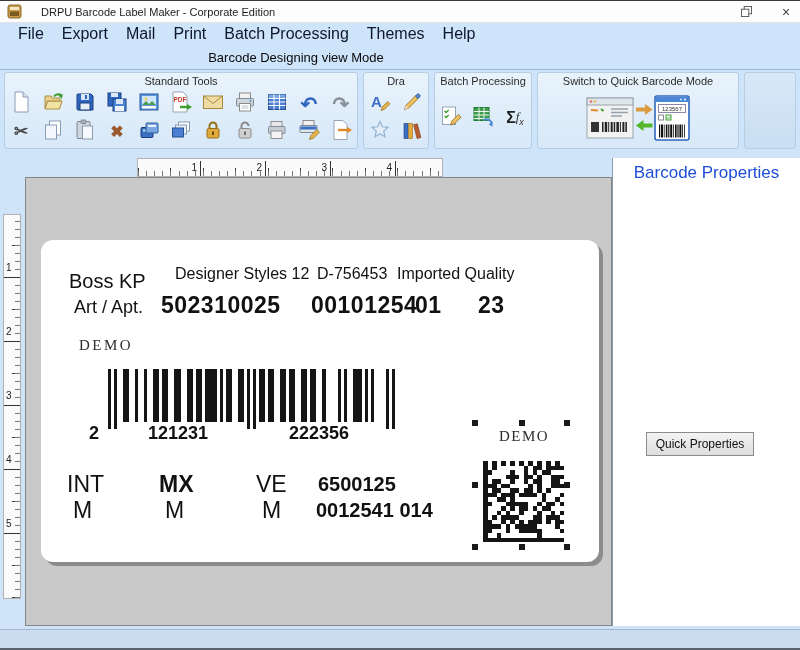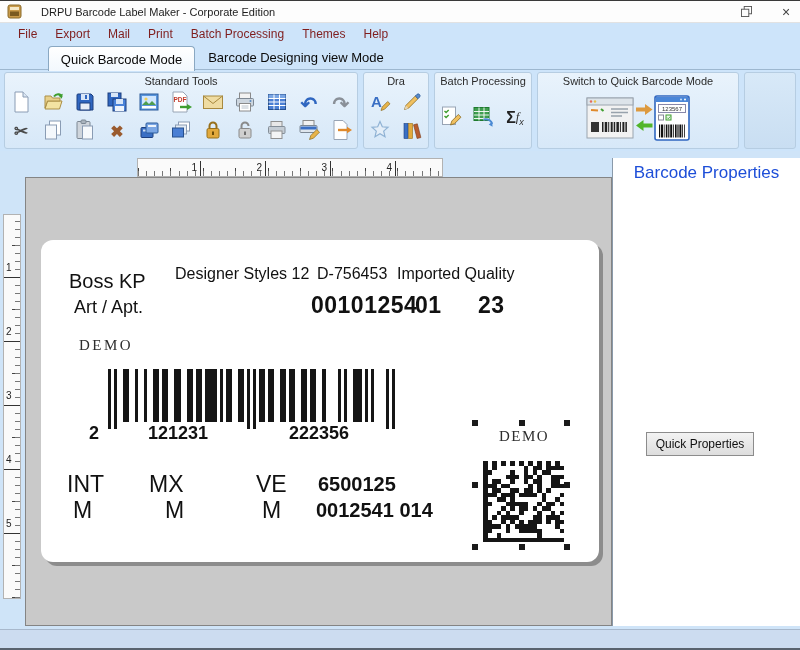--- a/index.html
+++ b/index.html
@@ -10,21 +10,21 @@
   .titlebar{position:absolute;top:0;left:0;right:0;height:21px;background:#fdfdfd;
             display:flex;align-items:center;border-bottom:1px solid #e2e2e2}
   .appicon{width:15px;height:15px;margin-left:7px;flex:0 0 auto}
   .title{font-size:11px;color:#1d1d1d;margin-left:19px;white-space:nowrap}
   .winbtns{position:absolute;right:6px;top:0;height:21px;display:flex;align-items:center;gap:24px}
   .winbtn{width:16px;height:16px;display:flex;align-items:center;justify-content:center;
           font-size:14px;color:#444;line-height:1}
   
   .menubar{position:absolute;top:22px;left:0;right:0;height:22px;background:#cde4fa;
            display:flex;align-items:center;padding-left:9px}
-  .menuitem{padding:0 9px;font-size:12px;color:#7f1d1d;cursor:default}
+  .menuitem{padding:0 9px;font-size:16px;color:#0f172a;cursor:default}
   
   .tabrow{position:absolute;top:44px;left:0;right:0;height:25px;background:#cde4fa;
           border-bottom:1px solid #9db7cf;box-sizing:border-box}
   .tab-active{position:absolute;left:48px;top:1px;width:145px;height:24px;
               background:linear-gradient(#ffffff,#f2f8fd);
               border:1px solid #8aa8c2;border-bottom:none;border-radius:4px 4px 0 0;
               display:flex;align-items:center;justify-content:center;font-size:13px;color:#0a0a0a;z-index:2}
   .tab-inactive{position:absolute;left:200px;top:1px;width:192px;height:23px;
                 display:flex;align-items:center;justify-content:center;font-size:13px;color:#0a0a0a}
   
@@ -106,21 +106,20 @@
     <span class="menuitem">File</span>
     <span class="menuitem">Export</span>
     <span class="menuitem">Mail</span>
     <span class="menuitem">Print</span>
     <span class="menuitem">Batch Processing</span>
     <span class="menuitem">Themes</span>
     <span class="menuitem">Help</span>
   </div>
 
 <div class="tabrow">
-  <div class="tab-active">Quick Barcode Mode</div>
   <div class="tab-inactive">Barcode Designing view Mode</div>
 </div>
 
 <div class="toolbar">
     <div class="tgroup">
       <div class="tgroup-label">Standard Tools</div>
       <div class="tgroup-body">
         <div class="trow">
           <span class="tbbtn">
             <span><svg width="24" height="24" viewBox="0 0 24 24">
@@ -393,20 +392,21 @@
   </div>
 
 <div class="canvas">
   <div class="label">
     <span class="lt f-brand" style="left:28px;top:30px">Boss KP</span>
     <span class="lt f-med" style="left:134px;top:25px">Designer Styles 12</span>
     <span class="lt f-med" style="left:276px;top:25px">D-756453</span>
     <span class="lt f-med" style="left:356px;top:25px">Imported Quality</span>
 
     <span class="lt f-art" style="left:33px;top:57px">Art / Apt.</span>
+    <span class="lt f-num" style="left:120px;top:52px">502310025</span>
     <span class="lt f-num" style="left:270px;top:52px">00101254</span>
     <span class="lt f-num" style="left:374px;top:52px">01</span>
     <span class="lt f-num" style="left:437px;top:52px">23</span>
 
     <span class="lt f-demo" style="left:38px;top:97px">DEMO</span>
 
     <svg id="ean" width="287" height="60" style="position:absolute;left:67px;top:129px" shape-rendering="crispEdges">
         <rect x="0.00" y="0" width="3.02" height="60" fill="#151515"></rect>
         <rect x="6.04" y="0" width="3.02" height="60" fill="#151515"></rect>
         <rect x="15.11" y="0" width="6.04" height="53" fill="#151515"></rect>
@@ -438,21 +438,21 @@
         <rect x="277.94" y="0" width="3.02" height="60" fill="#151515"></rect>
         <rect x="283.98" y="0" width="3.02" height="60" fill="#151515"></rect>
       </svg>
     <span class="lt f-bardig" style="left:48px;top:183px">2</span>
     <span class="lt f-bardig" style="left:107px;top:183px">121231</span>
     <span class="lt f-bardig" style="left:248px;top:183px">222356</span>
 
     <div id="sizefields">
         <span class="lt f-size" style="left: 26px; top: 231px;">INT</span>
         <span class="lt f-size" style="left: 32px; top: 257px;">M</span>
-        <span class="lt f-size" style="left: 108px; top: 231px;">MX</span>
+        <span class="lt f-size" style="left: 118px; top: 231px; font-weight: bold;">MX</span>
         <span class="lt f-size" style="left: 124px; top: 257px;">M</span>
         <span class="lt f-size" style="left: 215px; top: 231px;">VE</span>
         <span class="lt f-size" style="left: 221px; top: 257px;">M</span>
       </div>
 
     <span class="lt f-rnum" style="left:277px;top:233px">6500125</span>
     <span class="lt f-rnum" style="left:275px;top:259px">0012541 014</span>
 
     <span class="lt f-demo" style="left:442px;top:188px;width:82px;text-align:center;letter-spacing:1.5px">DEMO</span>
     <svg id="dm" width="81" height="81" style="position:absolute;left:442px;top:221px" shape-rendering="crispEdges">

